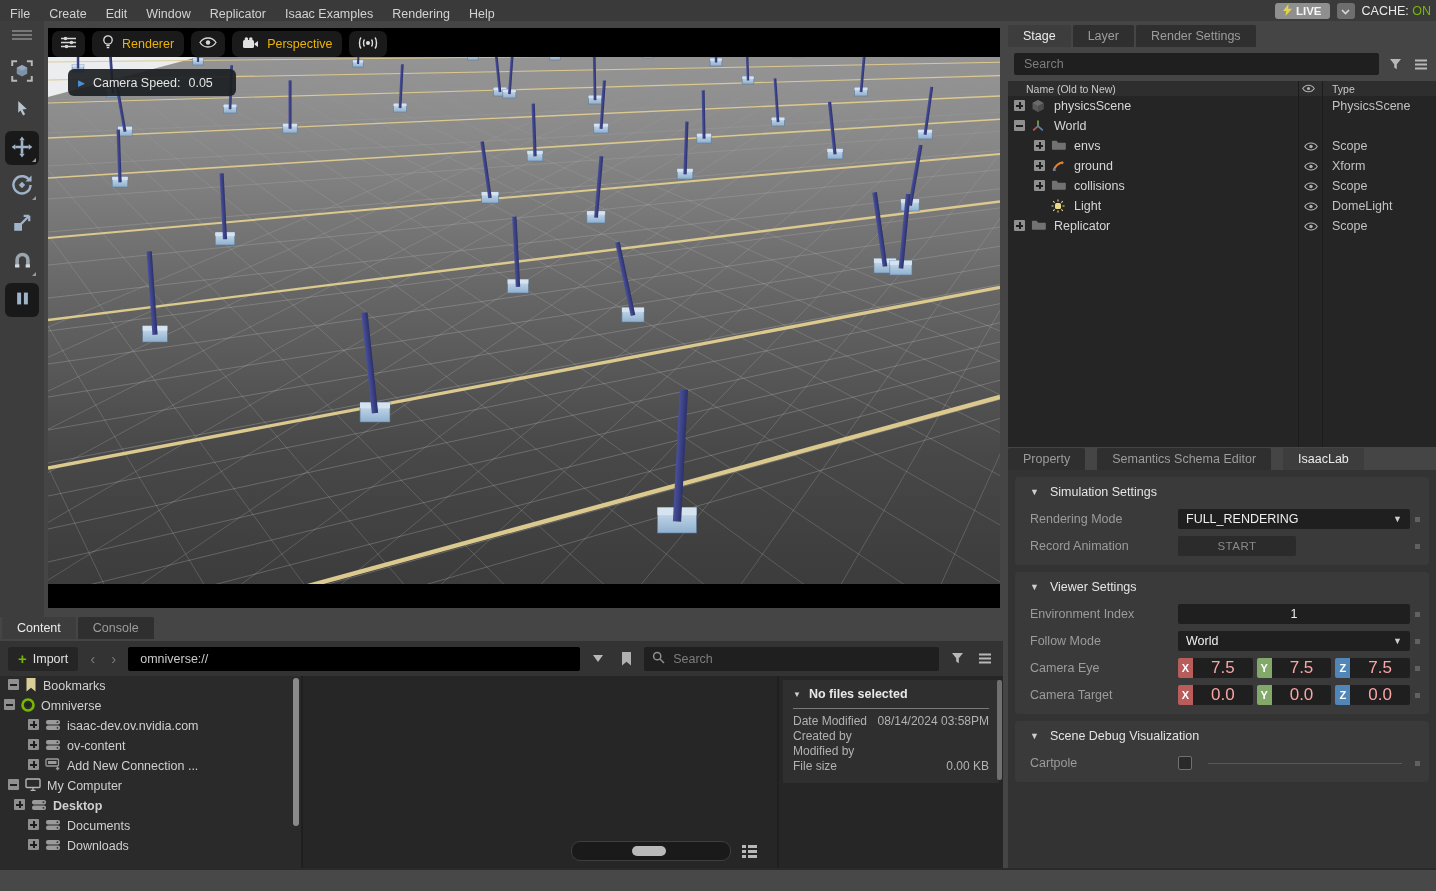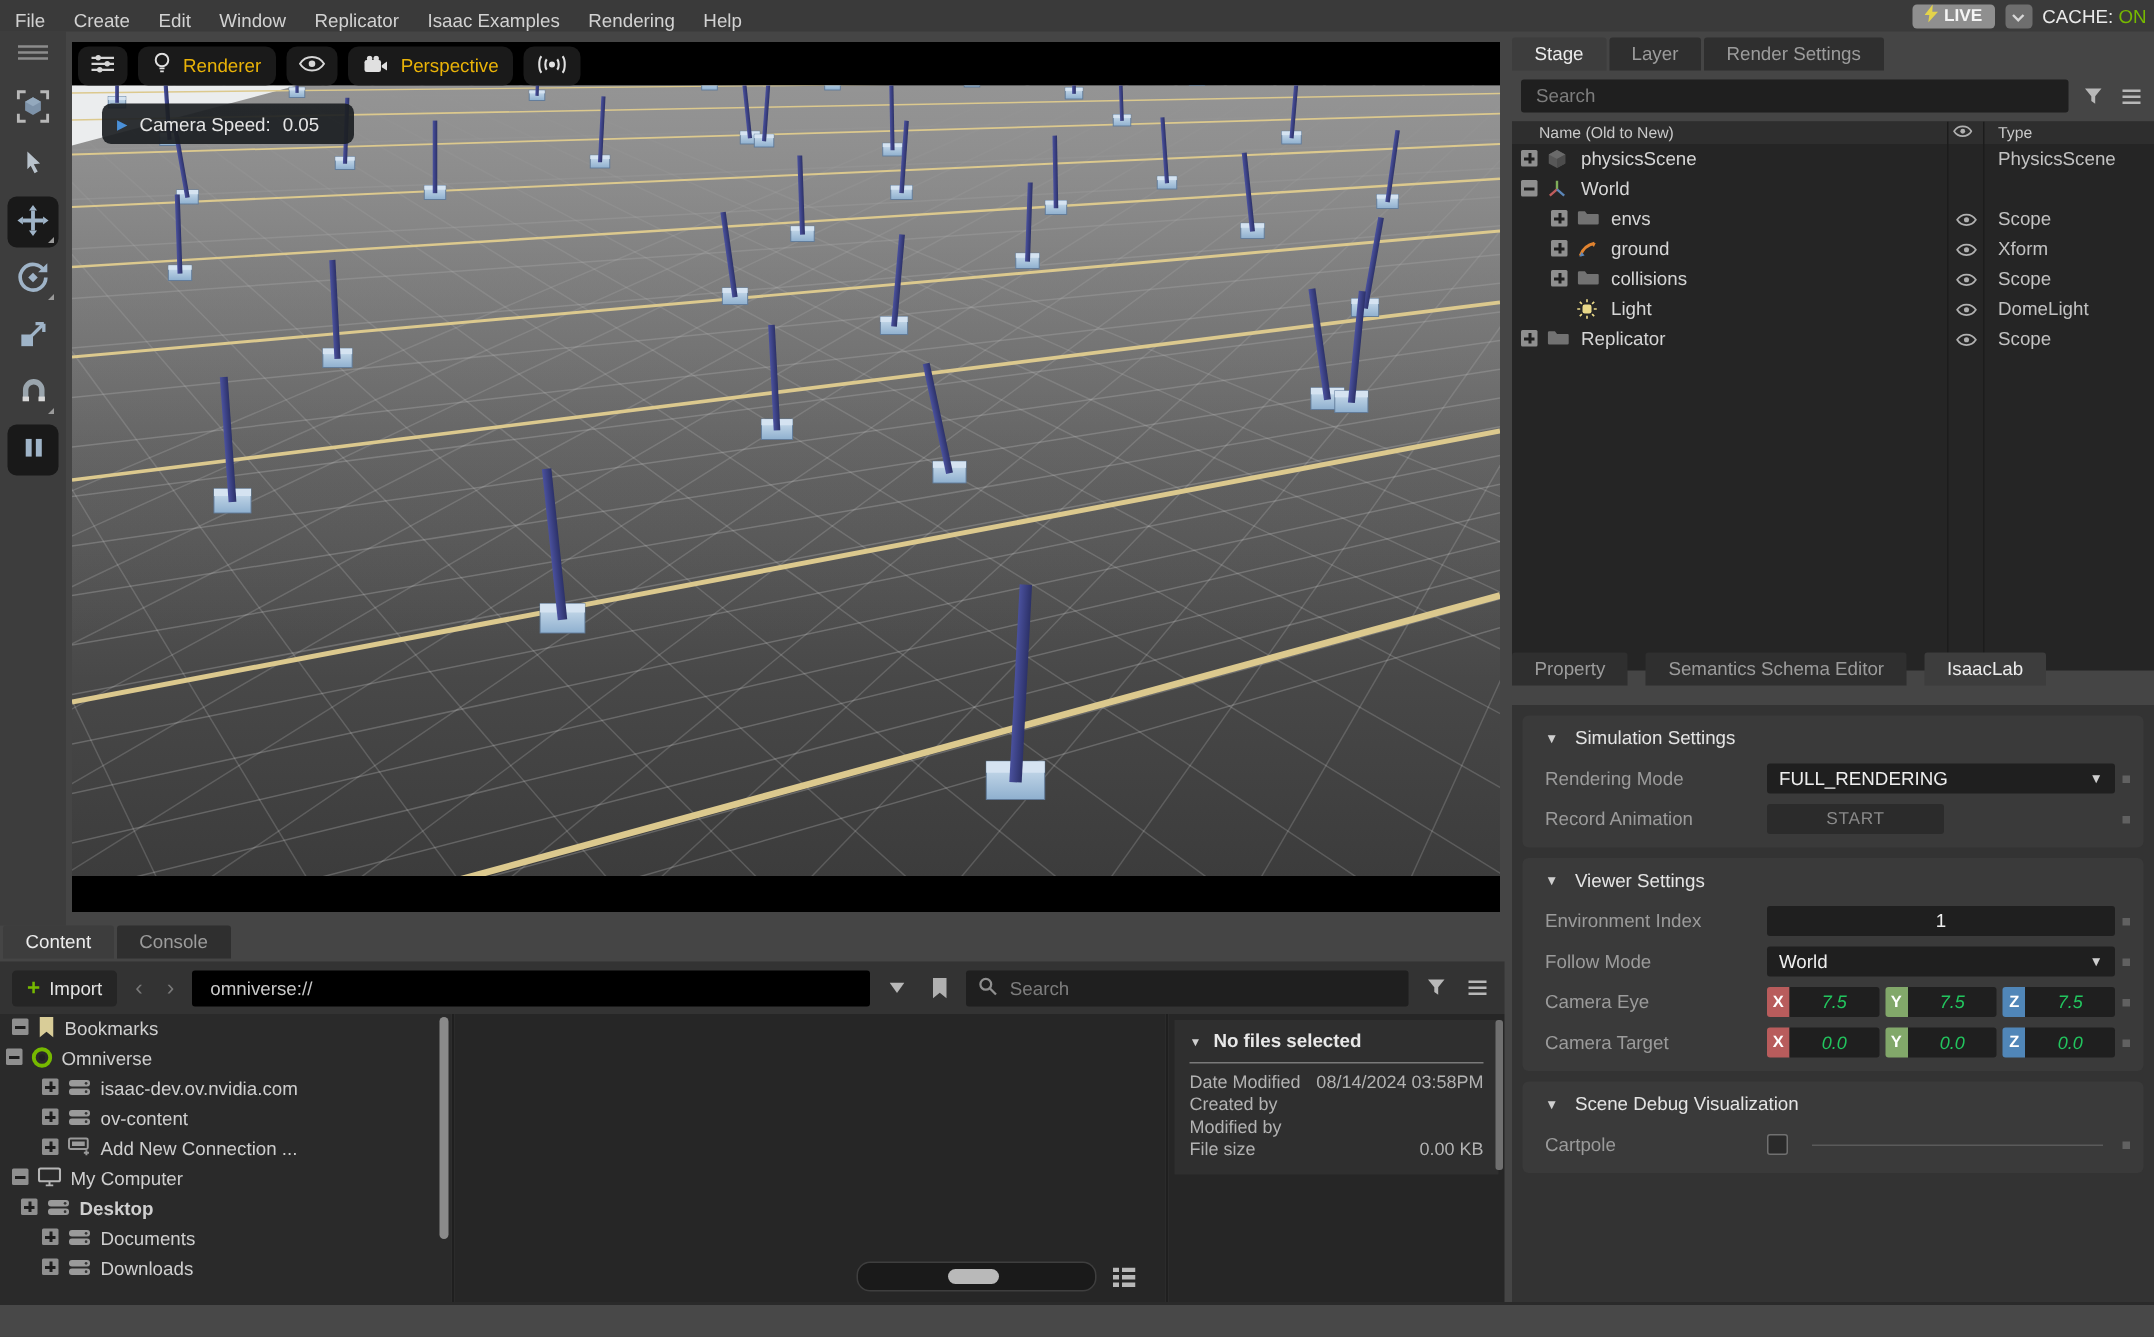--- a/index.html
+++ b/index.html
@@ -68,42 +68,42 @@
   .srow .sexp{position:absolute;width:11px;height:11px;top:4px;}
   .srow .sicon{position:absolute;top:3px;}
   .srow .sname{position:absolute;top:3px;}
   .srow .seye{position:absolute;left:296px;top:4px;}
   .srow .stype{position:absolute;left:324px;top:3px;color:#c2c2c2;}
   .expbox{width:11px;height:11px;background:#8f8f8f;border-radius:1px;position:relative;display:inline-block;}
   .expbox::before,.expbox.minus::before{content:"";position:absolute;left:2px;top:5px;width:7px;height:1.6px;background:#1e1e1e;}
   .expbox.plus::after{content:"";position:absolute;left:5px;top:2px;width:1.6px;height:7px;background:#1e1e1e;}
 
   
-  #prop-tabs{position:absolute;left:0;top:410px;gap:12px;}
+  #prop-tabs{position:absolute;left:0;top:423px;gap:12px;}
   #prop-body{position:absolute;left:0;right:0;top:445px;bottom:0;background:#333;overflow:hidden;}
   .psec{margin:7px 7px 0;background:#3a3a3a;border-radius:4px;padding-bottom:5px;}
   .psec-h{height:29px;display:flex;align-items:center;gap:11px;padding-left:15px;color:#e4e4e4;font-size:12.5px;}
   .psec-h .tri{font-size:9px;color:#cfcfcf;}
   .prow{position:relative;height:27px;}
   .plabel{position:absolute;left:15px;top:6px;color:#9b9b9b;font-size:12.5px;}
   .pctl{position:absolute;left:163px;width:232px;top:3px;height:20px;display:flex;align-items:center;}
   .pdot{position:absolute;right:9px;top:11px;width:5px;height:5px;background:#616161;}
   .dd{flex:1;height:20px;background:#1f1f1f;border-radius:2px;display:flex;align-items:center;padding:0 8px;}
   .dd .val{color:#efefef;font-size:12.5px;}
   .dd .caret{margin-left:auto;color:#cfcfcf;font-size:9px;}
   .pnum{flex:1;height:20px;background:#1f1f1f;border-radius:2px;display:flex;align-items:center;justify-content:center;
         color:#efefef;font-size:12.5px;}
   .pbtn{width:118px;height:20px;background:#2b2b2b;border-radius:2px;display:flex;align-items:center;justify-content:center;
         color:#8a8a8a;font-size:11.5px;letter-spacing:.5px;}
   .xyzwrap{flex:1;display:flex;gap:4px;}
   .xyzseg{flex:1;display:flex;height:20px;}
   .xyzbadge{width:15px;display:flex;align-items:center;justify-content:center;color:#fff;font-size:11px;
         font-weight:bold;border-radius:2px 0 0 2px;}
-  .xyzval{flex:1;background:#1f1f1f;display:flex;align-items:center;justify-content:center;color:#22c55e;
-        font-size:12px;border-radius:0 2px 2px 0;font-style:italic;}
+  .xyzval{flex:1;background:#1f1f1f;display:flex;align-items:center;justify-content:center;color:#fca5a5;
+        font-size:17px;border-radius:0 2px 2px 0;}
   .cbx{width:12px;height:12px;border:1px solid #707070;background:#2a2a2a;border-radius:2px;}
   .cline{flex:1;height:1px;background:#5a5a5a;margin:0 8px 0 16px;}
 
   
   #content-panel{position:absolute;left:0;top:617px;width:1003px;height:251px;}
   #content-tabs{position:absolute;left:2px;top:0;}
   #content-toolbar{position:absolute;left:0;right:0;top:24px;height:35px;background:#333;display:flex;
         align-items:center;padding:0 8px;gap:8px;box-sizing:border-box;}
   #import-btn{height:24px;background:#252525;border-radius:3px;display:flex;align-items:center;gap:6px;
         padding:0 10px;color:#e2e2e2;font-size:12.5px;}

